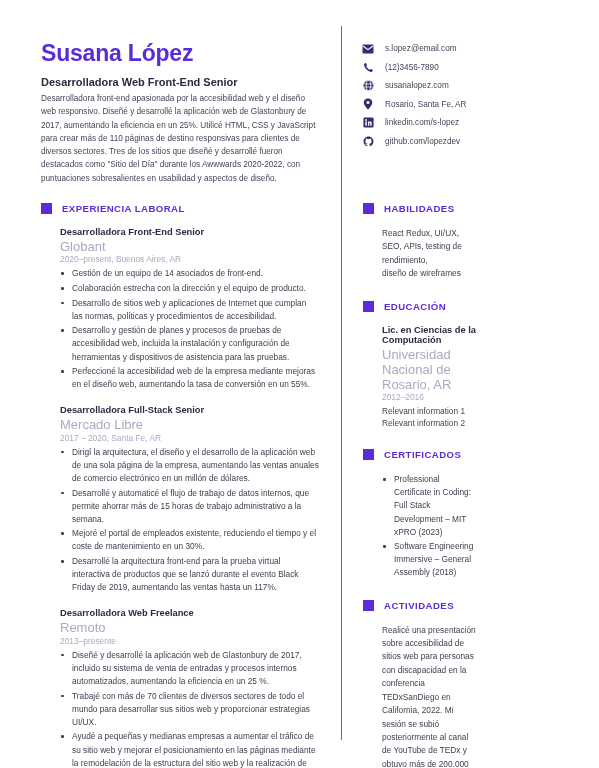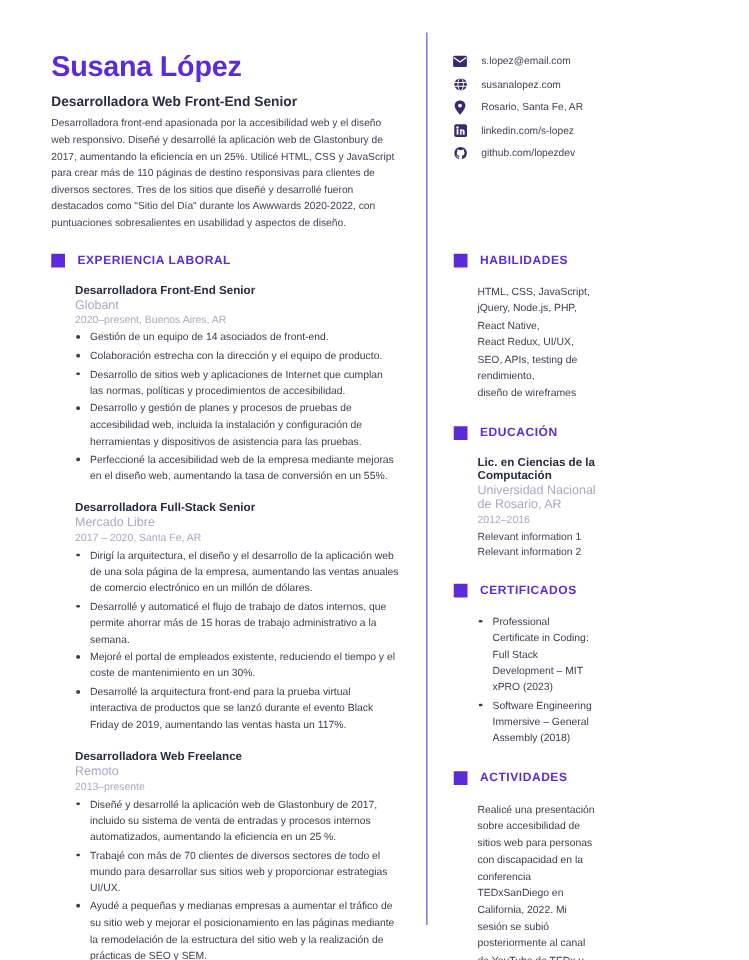--- a/index.html
+++ b/index.html
@@ -122,21 +122,21 @@
   
   .entry { margin-bottom: 14px; padding-left: 19px; }
   .entry:last-child { margin-bottom: 0; }
   .entry-title {
     font-size: 9.3px;
     font-weight: bold;
     color: #2a2a43;
     margin-bottom: 2px;
   }
   .entry-org {
-    font-size: 10px;
+    font-size: 13px;
     color: #a9a9c4;
     margin-bottom: 0.5px;
   }
   .entry-meta {
     font-size: 8.4px;
     color: #a9a9c4;
     margin-bottom: 3px;
   }
   .entry-note {
     font-size: 8.3px;
@@ -197,20 +197,28 @@
         <li class="contact-item">
           <span class="contact-icon">
             <svg width="12" height="10" viewBox="0 0 12 10">
               <rect x="0.5" y="0.5" width="11" height="9" rx="1.2" fill="#3a2a6d"></rect>
               <path d="M1 2 L6 5.6 L11 2" stroke="#ffffff" stroke-width="1.1" fill="none"></path>
             </svg>
           </span>
           <span>s.lopez@email.com</span>
         </li>
 
+        <li class="contact-item">
+          <span class="contact-icon">
+            <svg width="11" height="11" viewBox="0 0 11 11">
+              <path d="M2.2 1.1 C1.2 1.6 0.8 2.6 1.3 4 C2.1 6.4 4.6 8.9 7 9.7 C8.4 10.2 9.4 9.8 9.9 8.8 C10.1 8.4 10 8.1 9.6 7.9 L8 7.1 C7.7 6.95 7.4 7.05 7.2 7.3 L6.8 7.9 C5.6 7.3 3.7 5.4 3.1 4.2 L3.7 3.8 C3.95 3.6 4.05 3.3 3.9 3 L3.1 1.4 C2.9 1 2.6 0.9 2.2 1.1 Z" fill="#3a2a6d"></path>
+            </svg>
+          </span>
+          <span>(12)3456-7890</span>
+        </li>
 
         <li class="contact-item">
           <span class="contact-icon">
             <svg width="11" height="11" viewBox="0 0 11 11">
               <circle cx="5.5" cy="5.5" r="5" fill="#3a2a6d"></circle>
               <ellipse cx="5.5" cy="5.5" rx="2.2" ry="5" fill="none" stroke="#ffffff" stroke-width="0.8"></ellipse>
               <path d="M0.8 4 H10.2 M0.8 7 H10.2" stroke="#ffffff" stroke-width="0.8"></path>
             </svg>
           </span>
           <span>susanalopez.com</span>
@@ -301,21 +309,20 @@
     </div>
 
     <div class="col-right">
 
       <div class="section">
         <div class="section-head">
           <span class="section-marker"></span>
           <span class="section-title">HABILIDADES</span>
         </div>
         <div class="body-text">
-          <span class="body-line">HTML, CSS, JavaScript, jQuery, Node.js, PHP, React Native,</span>
           <span class="body-line">React Redux, UI/UX, SEO, APIs, testing de rendimiento,</span>
           <span class="body-line">diseño de wireframes</span>
         </div>
       </div>
 
       <div class="section">
         <div class="section-head">
           <span class="section-marker"></span>
           <span class="section-title">EDUCACIÓN</span>
         </div>

